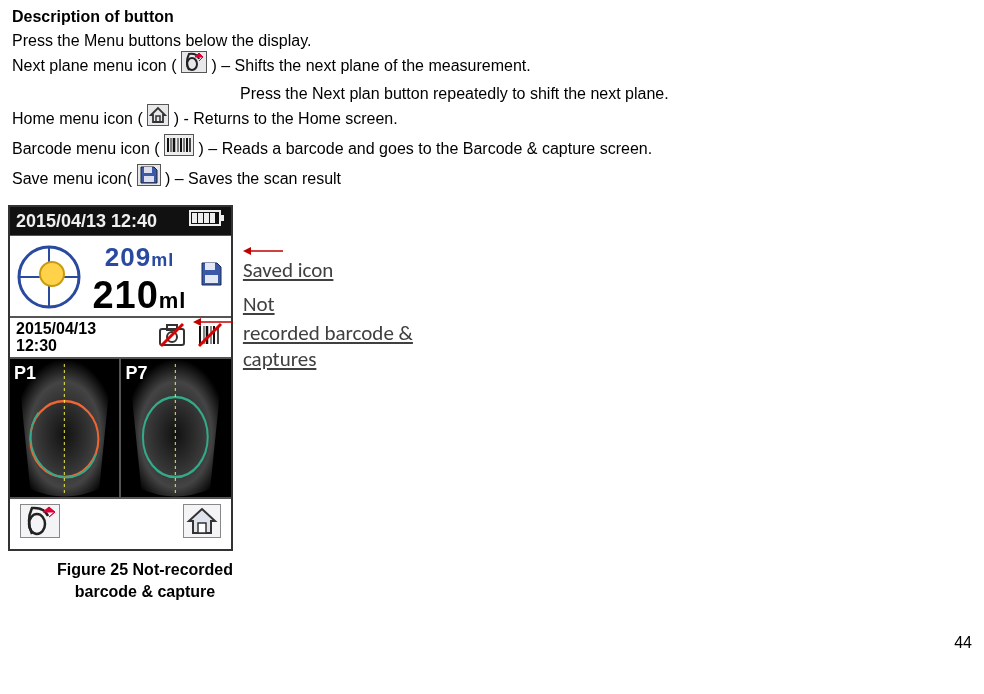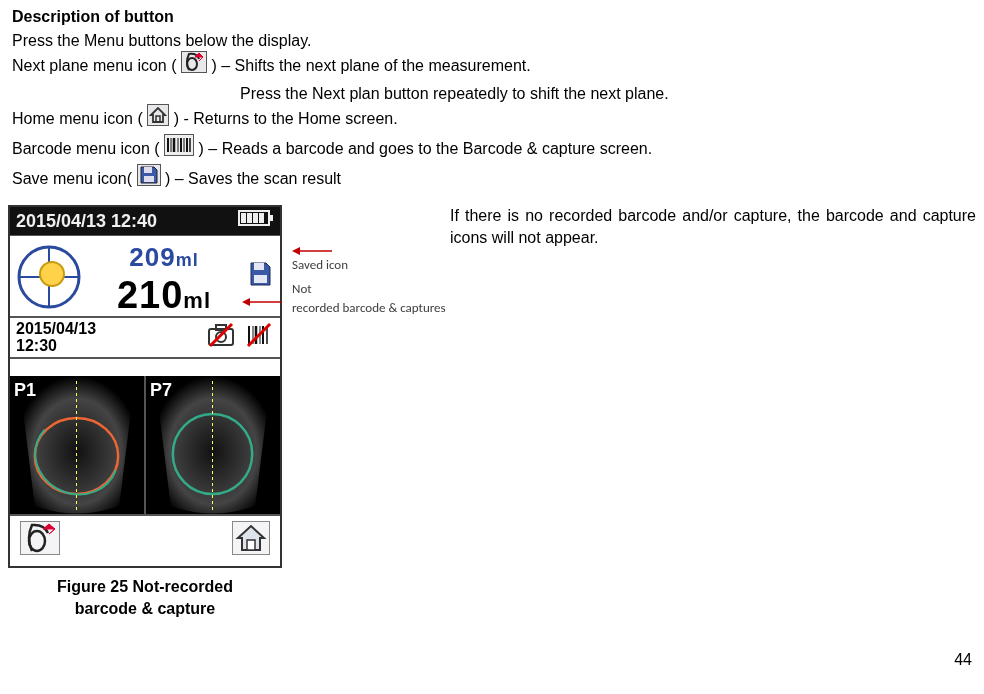--- a/index.html
+++ b/index.html
@@ -64,38 +64,39 @@
     display:flex;
     align-items:center;
     padding: 2px 6px;
     font-family: Arial;
     font-weight:bold;
     font-size:16px;
   }
   .saved-row-text { flex:1; line-height:1.1; }
   .camera-slash-svg { width:30px; height:30px; }
   .scan-panes { display:flex; border-top:2px solid #555; }
-  .pane { width:50%; position:relative; background:#000; height:138px; overflow:hidden;margin-top:17px; }
+  .pane { width:50%; position:relative; background:#000; height:138px; overflow:hidden; }
   .pane + .pane { border-left:2px solid #555; }
   .pane-label {
     position:absolute; top:2px; left:4px; color:#fff; font-weight:bold; font-size:18px;
   }
   .bottom-bar {
     border-top:2px solid #555;
     display:flex;
     justify-content:space-between;
     align-items:center;
     padding:4px 10px;
     height:42px;
   }
   .annot-col {
     padding-left: 10px;
     font-family: Calibri, Arial, sans-serif;
-    font-size: 13px;
+    font-size: 21px;
     color: #404040;
+    text-decoration: underline;
   }
   .annot-block { margin-top: 24px; line-height:1.25; }
   .arrow-svg { display:block; }
   .fig-caption { text-align:center; font-weight:bold; font-size:16px; width:274px; margin-top:8px; }
   .page-num { text-align:right; font-size:16px; margin-top:30px; padding-right:4px; }
   .right-para { margin: 0 0 8px 0; }
   .inline-save-svg { display:inline-block; vertical-align:middle; position:relative; top:-2px; }
 </style>
 </head>
 <body>
@@ -299,17 +300,16 @@
       </div>
     </div>
 
     <div class="fig-caption">
       <div>Figure 25 Not-recorded</div>
       <div>barcode &amp; capture</div>
     </div>
   </div>
 
   <div class="right-col">
-    <p class="right-para">If there is no recorded barcode and/or capture, the barcode and capture icons will not appear.</p>
   </div>
 </div>
 
 <div class="page-num">44</div>
 
 </body></html>

